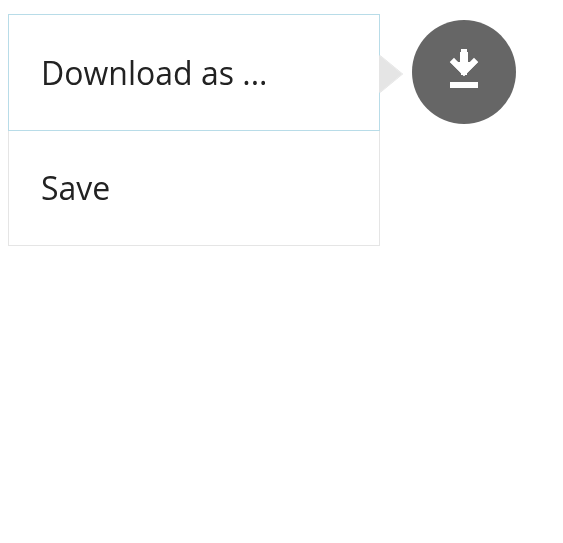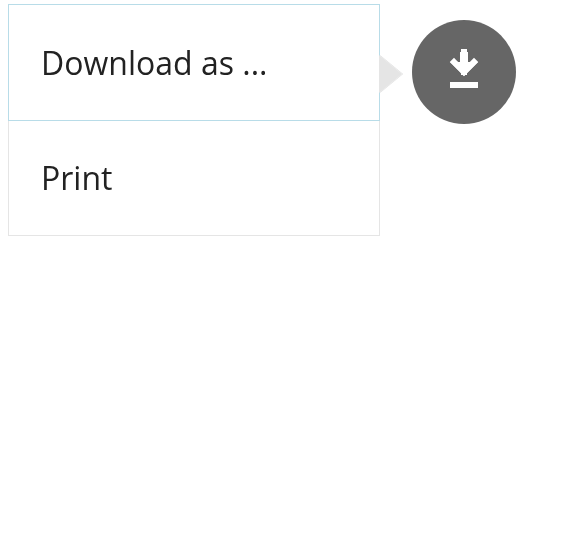--- a/index.html
+++ b/index.html
@@ -10,21 +10,21 @@
     body {
       font-family: "Open Sans", "Segoe UI", Arial, sans-serif;
       background: #ffffff;
       width: 563px;
       height: 543px;
       position: relative;
     }
     .menu {
       position: absolute;
       left: 8px;
-      top: 4px;
+      top: 14px;
       width: 372px;
       background: #8b5cf6;
       border: 1px solid #e5e5e5;
     }
     .menu-item {
       padding: 36px 32px;
       font-size: 32px;
       color: #222;
       cursor: pointer;
       border-bottom: 1px solid #eeeeee;
@@ -81,21 +81,21 @@
     }
   </style>
 </head>
 <body>
 
 <div class="menu">
   <div class="menu-item active">
     <span>Download as ...</span>
   </div>
   <div class="menu-item">
-    <span>Print</span>
+    <span>Save</span>
   </div>
 </div>
 
 <div class="pointer"></div>
 
 <div class="fab">
   <span>
     <svg viewBox="0 0 24 24">
       <path d="M12 3 L12 13 M12 13 L7 8 M12 13 L17 8" stroke="#fff" stroke-width="3" fill="none" stroke-linecap="square"></path>
       <path d="M12 3 L12 12" stroke="#fff" stroke-width="4"></path>

